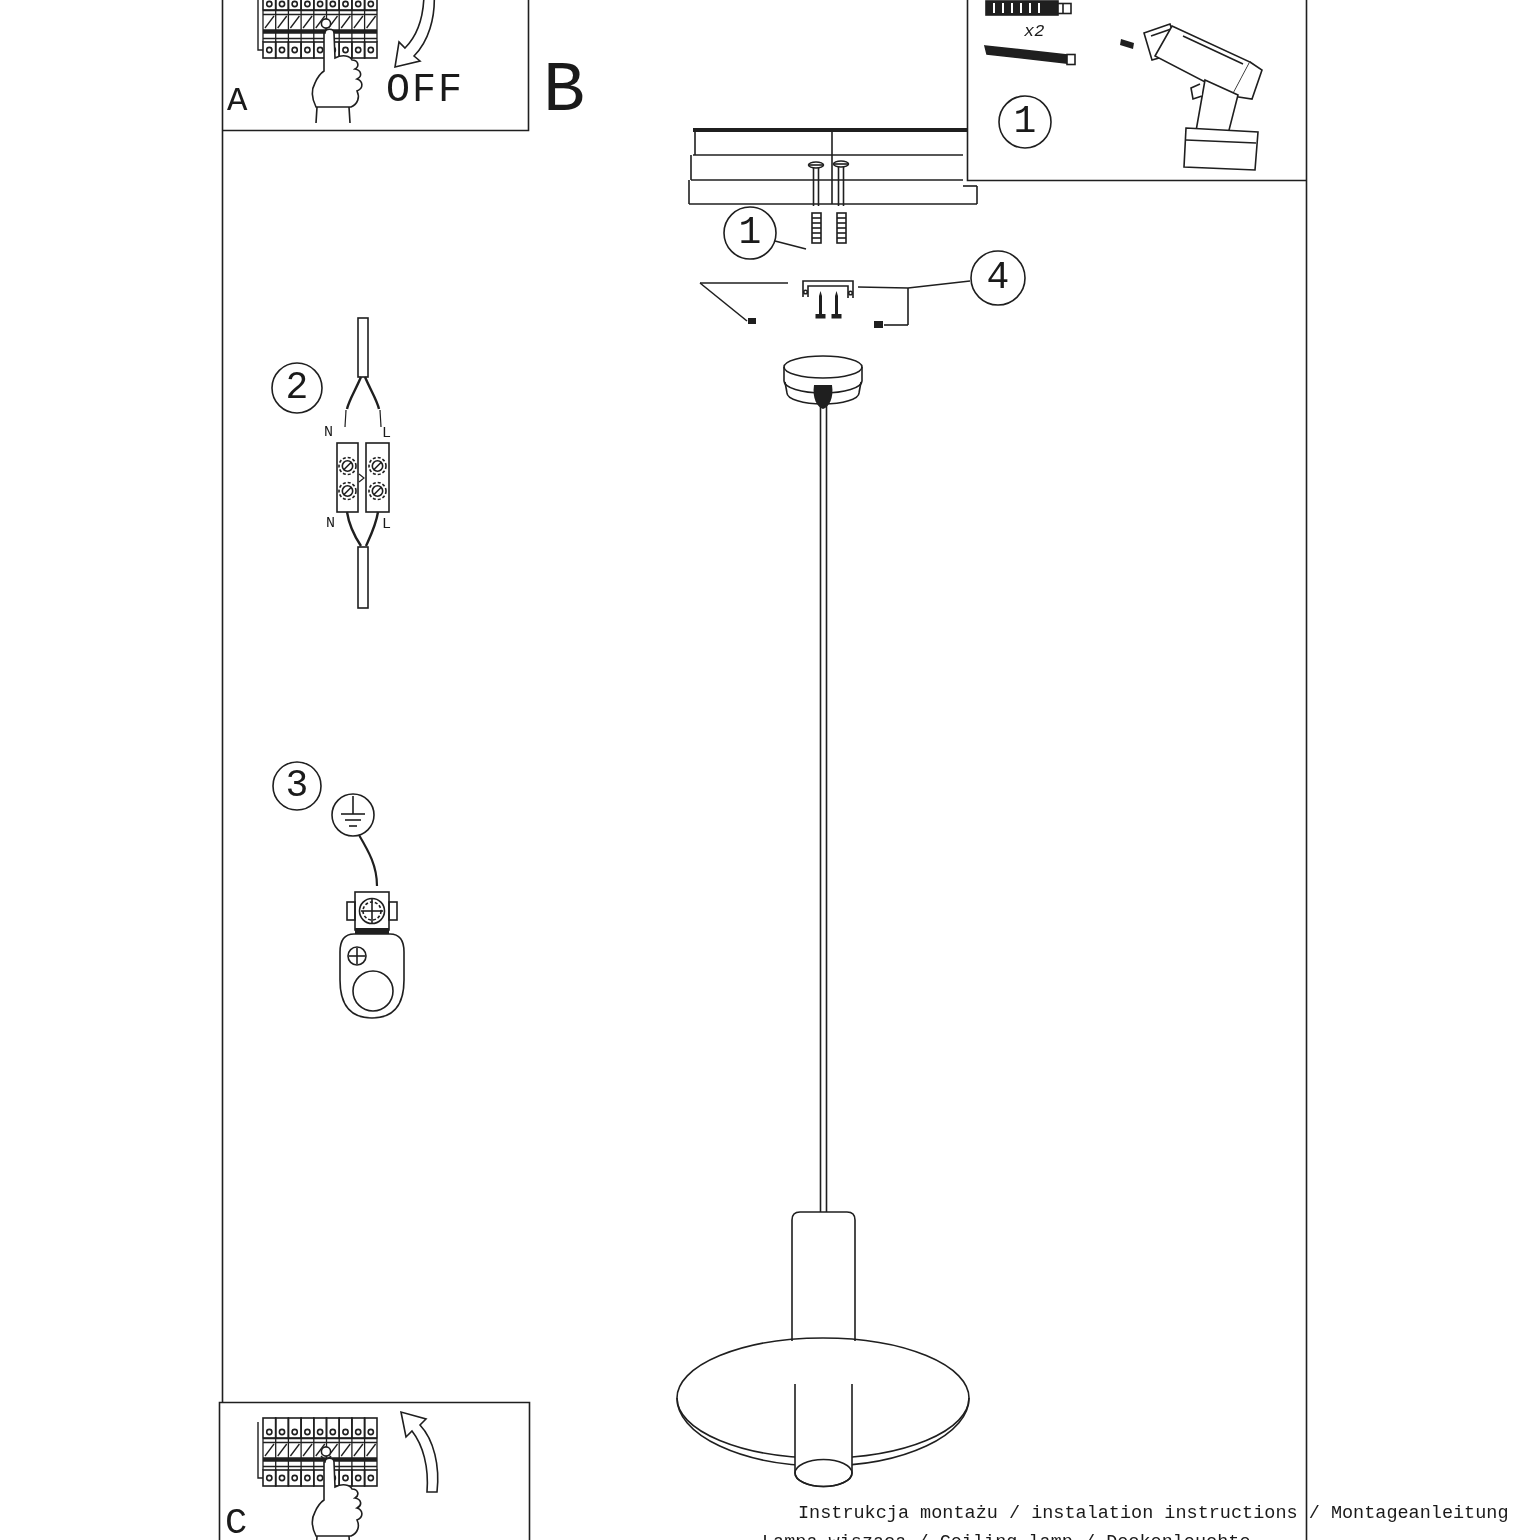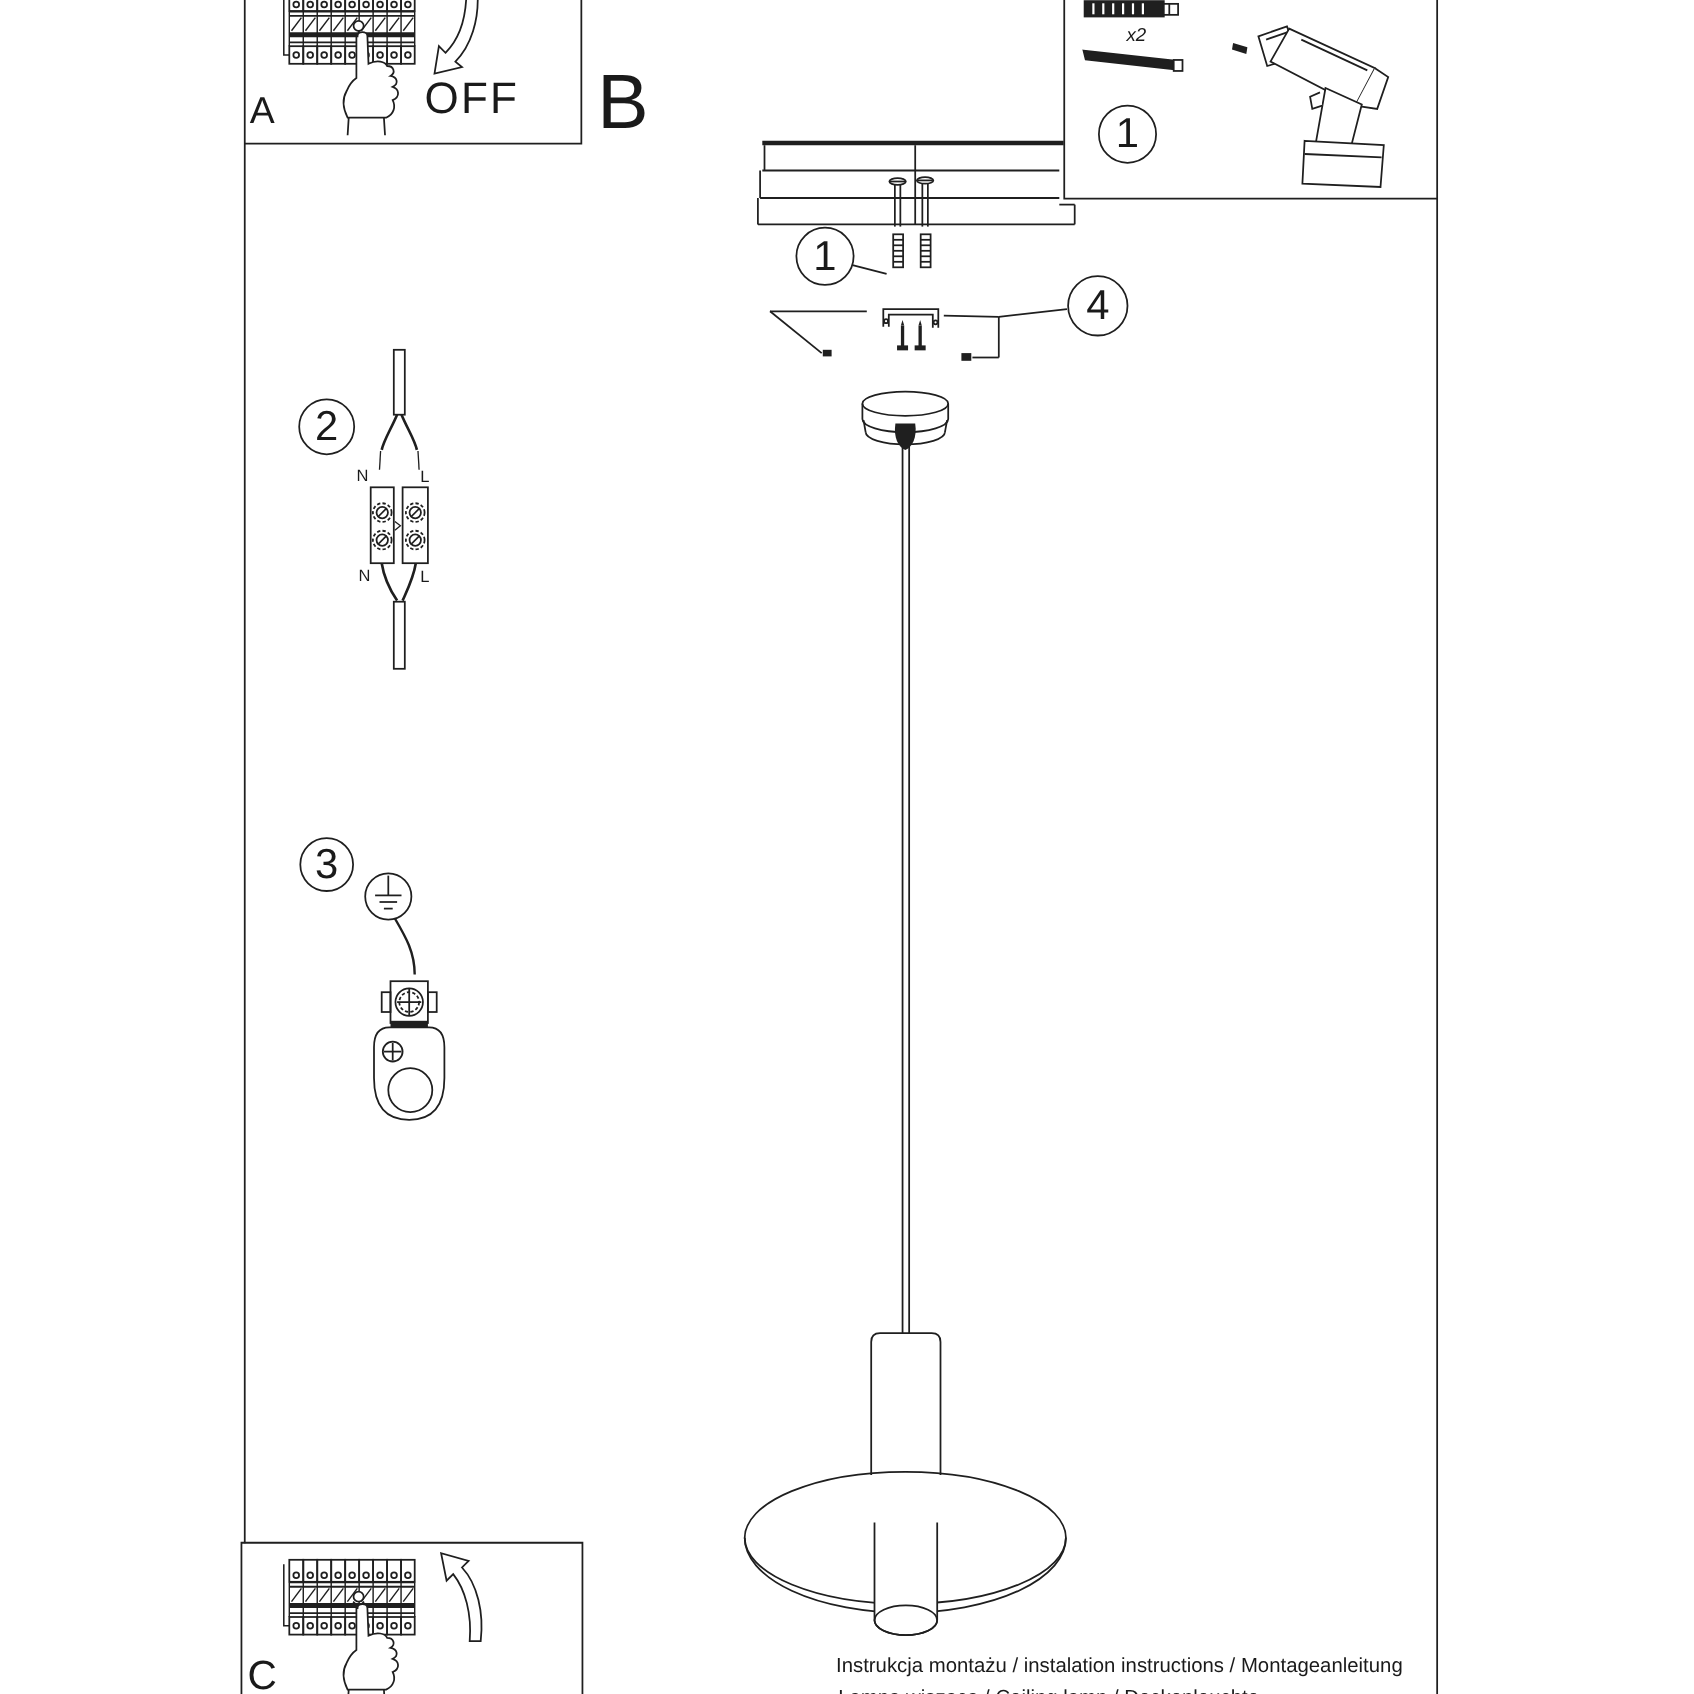--- a/index.html
+++ b/index.html
@@ -1,28 +1,28 @@
 <!DOCTYPE html>
 <html><head>
 <meta charset="utf-8">
 <style>
   html,body{margin:0;padding:0;background:#fff;}
   #page{position:relative;width:1540px;height:1540px;background:#fff;overflow:hidden;
         font-family:"Liberation Sans",sans-serif;color:#1a1a1a;}
   #art{position:absolute;left:0;top:0;}
-  .t{position:absolute;white-space:nowrap;color:#1a1a1a;font-family:Liberation Sans, sans-serif;}
+  .t{position:absolute;white-space:nowrap;color:#1a1a1a;font-family:Liberation Mono, monospace;}
   .num{position:absolute;width:44px;text-align:center;font-size:38px;line-height:44px;height:44px;}
   .letter-a{left:227px;top:82px;font-size:34px;}
   .letter-b{left:543px;top:52px;font-size:70px;}
   .letter-c{left:225px;top:1502px;font-size:37px;}
   .off{left:386px;top:68px;font-size:40px;letter-spacing:2px;}
   .on{left:385px;top:1544px;font-size:33px;letter-spacing:2px;}
   .x2{left:1024px;top:22px;font-size:17px;font-style:italic;}
   .nl{font-size:15px;}
-  .footer1{left:760px;top:1503px;font-size:18.5px;}
+  .footer1{left:798px;top:1503px;font-size:18.5px;}
   .footer2{left:762px;top:1532px;font-size:18.5px;}
 </style>
 </head>
 <body>
 
 <div id="page">
 
 <svg id="art" width="1540" height="1540" viewBox="0 0 1540 1540" fill="none" stroke="#1f1f1f" stroke-width="1.6">
 
   <g>

